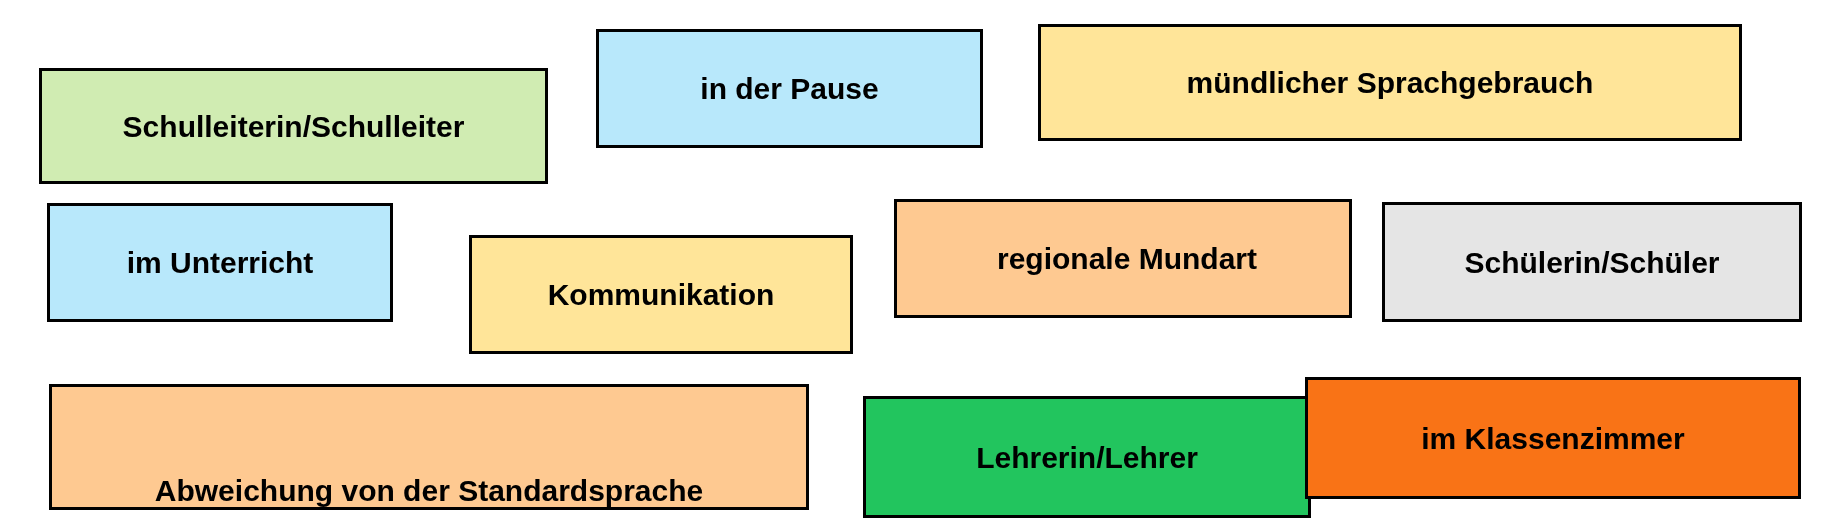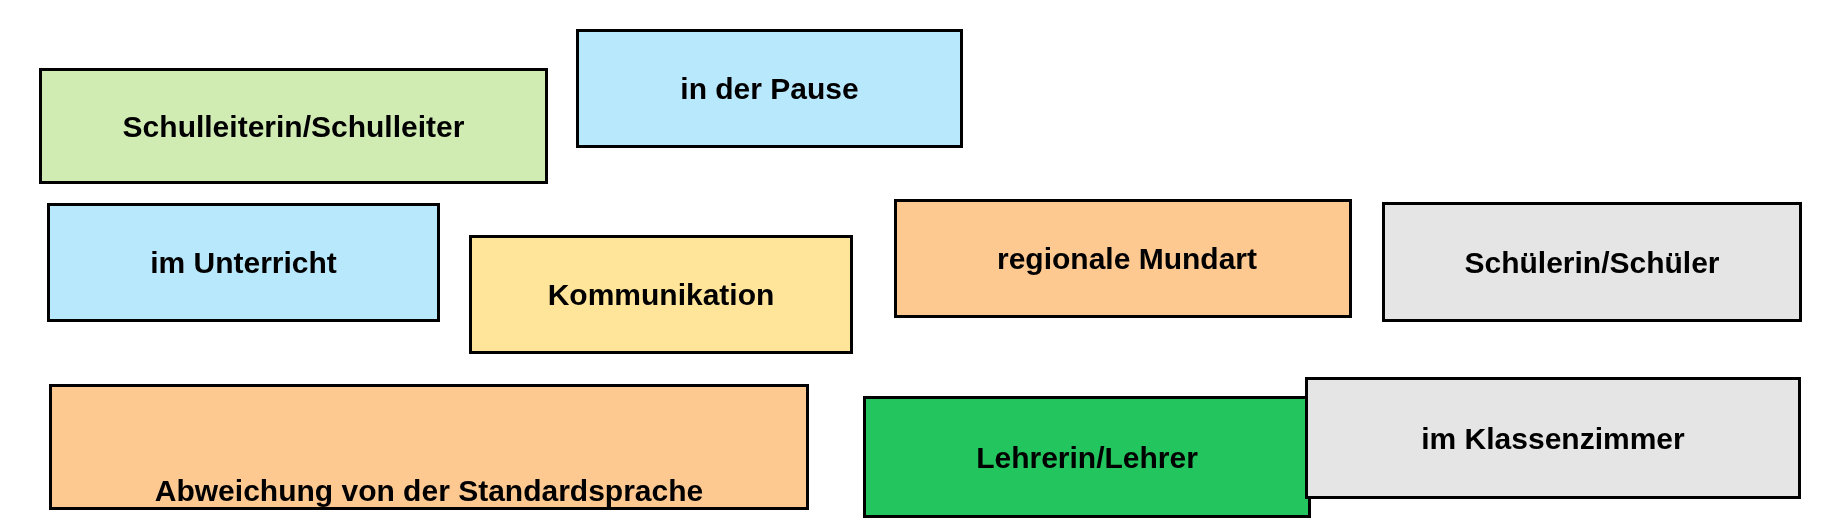--- a/index.html
+++ b/index.html
@@ -36,26 +36,29 @@
 </style>
 </head>
 <body>
 
 <div class="stage">
 
   <div class="card" style="left: 39px; top: 28px; width: 509px; height: 116px; background-color: rgb(208, 236, 178); margin-top: 40px;">
     <span class="label">Schulleiterin/Schulleiter</span>
   </div>
 
-  <div class="card" style="left: 576px; top: 29px; width: 387px; height: 119px; background-color: rgb(184, 232, 251); justify-content: center;">
+  <div class="card" style="left: 596px; top: 29px; width: 387px; height: 119px; background-color: rgb(184, 232, 251); justify-content: center;">
     <span class="label">in der Pause</span>
   </div>
 
+  <div class="card" style="left: 1038px; top: 24px; width: 704px; height: 117px; background-color: rgb(255, 229, 153);">
+    <span class="label">mündlicher Sprachgebrauch</span>
+  </div>
 
-  <div class="card" style="left: 47px; top: 203px; width: 393px; height: 119px; background-color: rgb(184, 232, 251);">
+  <div class="card" style="left: 47px; top: 203px; width: 346px; height: 119px; background-color: rgb(184, 232, 251);">
     <span class="label">im Unterricht</span>
   </div>
 
   <div class="card" style="left: 469px; top: 203px; width: 384px; height: 119px; background-color: rgb(255, 229, 153); margin-top: 32px;">
     <span class="label">Kommunikation</span>
   </div>
 
   <div class="card" style="left: 894px; top: 199px; width: 458px; height: 119px; background-color: rgb(254, 201, 145); padding-left: 8px;">
     <span class="label">regionale Mundart</span>
   </div>
@@ -65,17 +68,17 @@
   </div>
 
   <div class="card" style="left: 49px; top: 384px; width: 760px; height: 126px; background-color: rgb(254, 201, 145); align-items: flex-end;">
     <span class="label">Abweichung von der Standardsprache</span>
   </div>
 
   <div class="card" style="left: 863px; top: 396px; width: 448px; height: 122px; background-color: #22c55e;">
     <span class="label">Lehrerin/Lehrer</span>
   </div>
 
-  <div class="card" style="left: 1305px; top: 377px; width: 496px; height: 122px; background-color: #e5e5e5;">
+  <div class="card" style="left: 1305px; top: 377px; width: 496px; height: 122px; background-color: #f97316;">
     <span class="label">im Klassenzimmer</span>
   </div>
 
 </div>
 
 </body></html>

